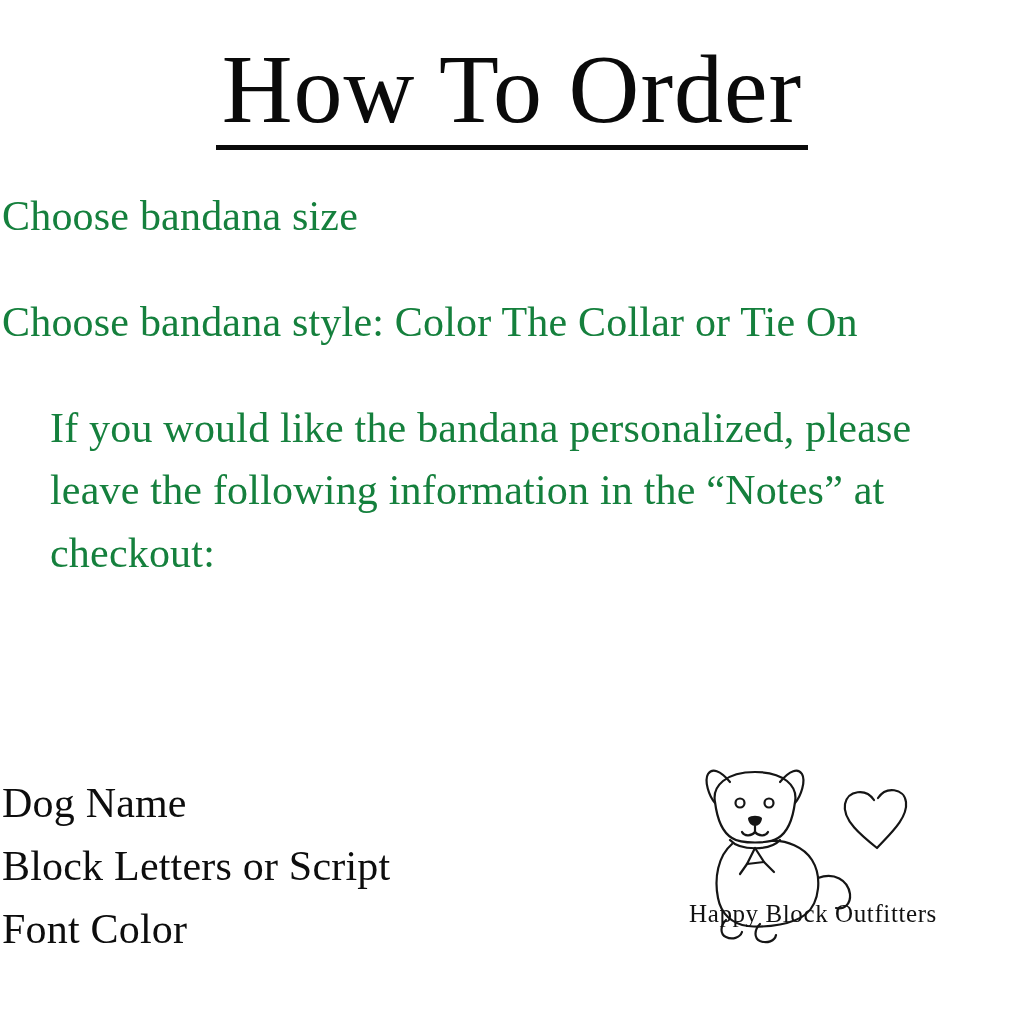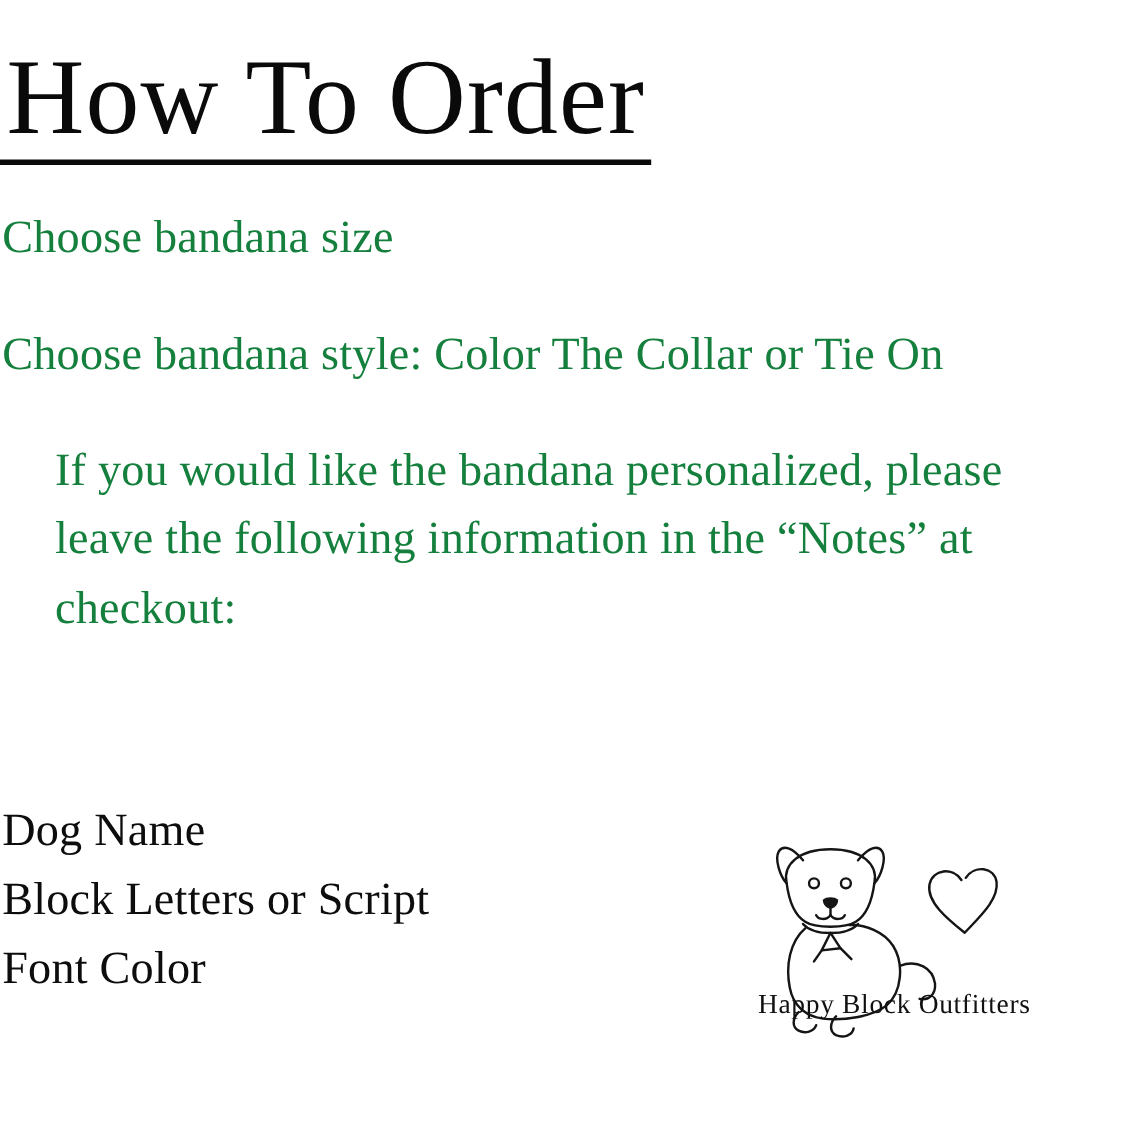--- a/index.html
+++ b/index.html
@@ -21,21 +21,21 @@
     width: 1024px;
     height: 1024px;
     box-sizing: border-box;
   }
 
   .title {
     position: absolute;
     top: 38px;
     left: 0;
     width: 1024px;
-    text-align: left;
+    text-align: center;
     font-family: "Liberation Serif", serif;
     font-size: 98px;
     line-height: 1.05;
     font-weight: 400;
     letter-spacing: 1px;
     color: #0a0a0a;
   }
   .title span.u {
     display: inline-block;
     border-bottom: 5px solid #0a0a0a;
@@ -61,21 +61,21 @@
     letter-spacing: 0.2px;
   }
   .para.tight {
     margin-bottom: 0;
     margin-left: 48px;
   }
 
   .list {
     position: absolute;
     left: 2px;
-    top: 724px;
+    top: 772px;
     width: 620px;
   }
   .list-item {
     font-family: "Liberation Serif", serif;
     font-size: 42px;
     line-height: 1.50;
     color: #0d0d0d;
     letter-spacing: 0.2px;
   }
 

